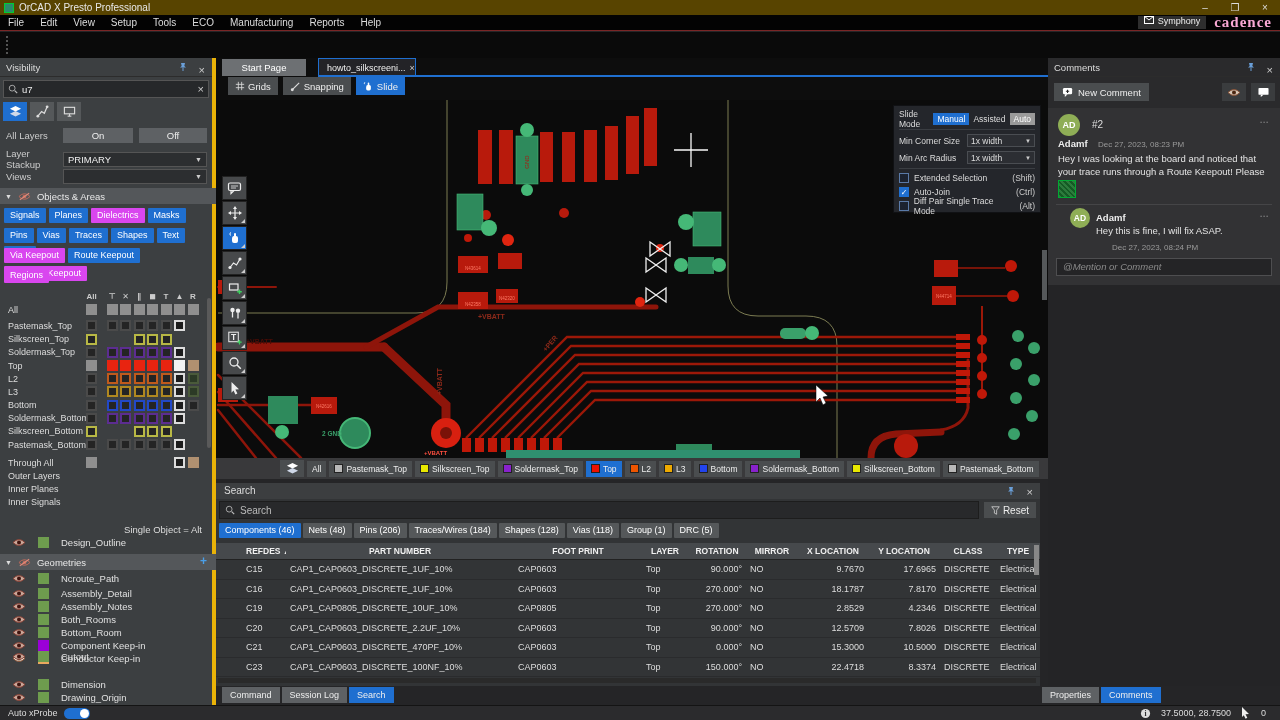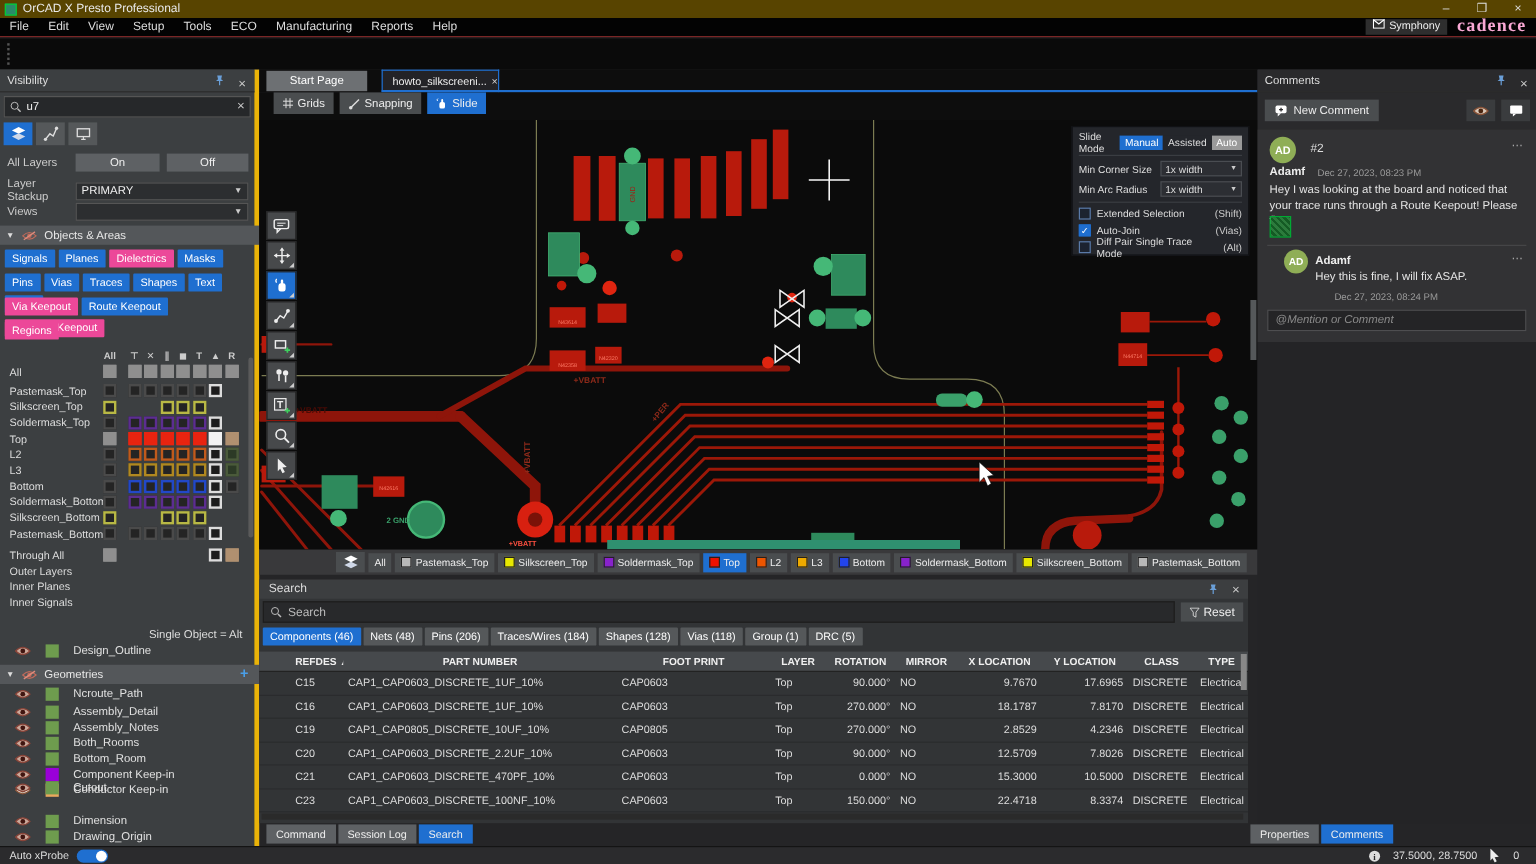--- a/index.html
+++ b/index.html
@@ -32,21 +32,21 @@
   .vp-tab { width:24px; height:19px; background:#55585a; display:flex; align-items:center; justify-content:center; }
   .vp-tab.on { background:#1f6fd0; }
   .lbl { color:#ccc; }
   .row-allayers { position:absolute; left:6px; top:70px; width:204px; display:flex; align-items:center; }
   .btn-oo { background:#5e6164; color:#eee; height:15px; line-height:15px; text-align:center; }
   .selbox { background:#2c2e30; border:1px solid #555; height:15px; display:flex; align-items:center; padding:0 4px; color:#eee; }
   .selbox .car { margin-left:auto; color:#ccc; font-size:7px; }
   .sec-head { position:absolute; left:0; width:216px; height:16px; background:#54575a; display:flex; align-items:center; gap:6px; padding-left:5px; color:#e8e8e8; }
   .sec-head .tri { font-size:7px; color:#ddd; }
   .chiprow { position:absolute; left:4px; width:208px; display:flex; gap:3px; flex-wrap:wrap; }
-  .chip { height:15px; line-height:15px; padding:0 6px; font-size:9px; border-radius:1px; background:#ec4899; color:#fff; }
+  .chip { height:15px; line-height:15px; padding:0 6px; font-size:9px; border-radius:1px; background:#d946ef; color:#fff; }
   .chip.on { background:#1f6fd0; }
   
   .gwrap { position:absolute; left:0; top:232px; width:216px; }
   .grow { display:flex; align-items:center; height:13.2px; }
   .grow .glabel { width:86px; padding-left:8px; color:#ddd; font-size:9px; white-space:nowrap; overflow:hidden; }
   .gcells { display:flex; align-items:center; }
   .gcells > * { width:11px; height:11px; margin-right:2.5px; flex:none; }
   .gcells > *:nth-child(2) { margin-left:7px; }
   .ghc { color:#ccc; font-size:8px; text-align:center; line-height:11px; height:11px; font-weight:bold; }
   .gcell { border:2px solid transparent; background:transparent; }
@@ -903,21 +903,21 @@
       </div>
       <div class="sp-hr"></div>
       <div class="ck-row">
         <span class="ckbox"></span>
         <span>Extended Selection</span>
         <span class="shortcut">(Shift)</span>
       </div>
       <div class="ck-row">
         <span class="ckbox checked">✓</span>
         <span>Auto-Join</span>
-        <span class="shortcut">(Vias)</span>
+        <span class="shortcut">(Ctrl)</span>
       </div>
       <div class="ck-row">
         <span class="ckbox"></span>
         <span>Diff Pair Single Trace Mode</span>
         <span class="shortcut">(Alt)</span>
       </div>
     </div>
   </div>
 
   <div class="abs layerbar">

